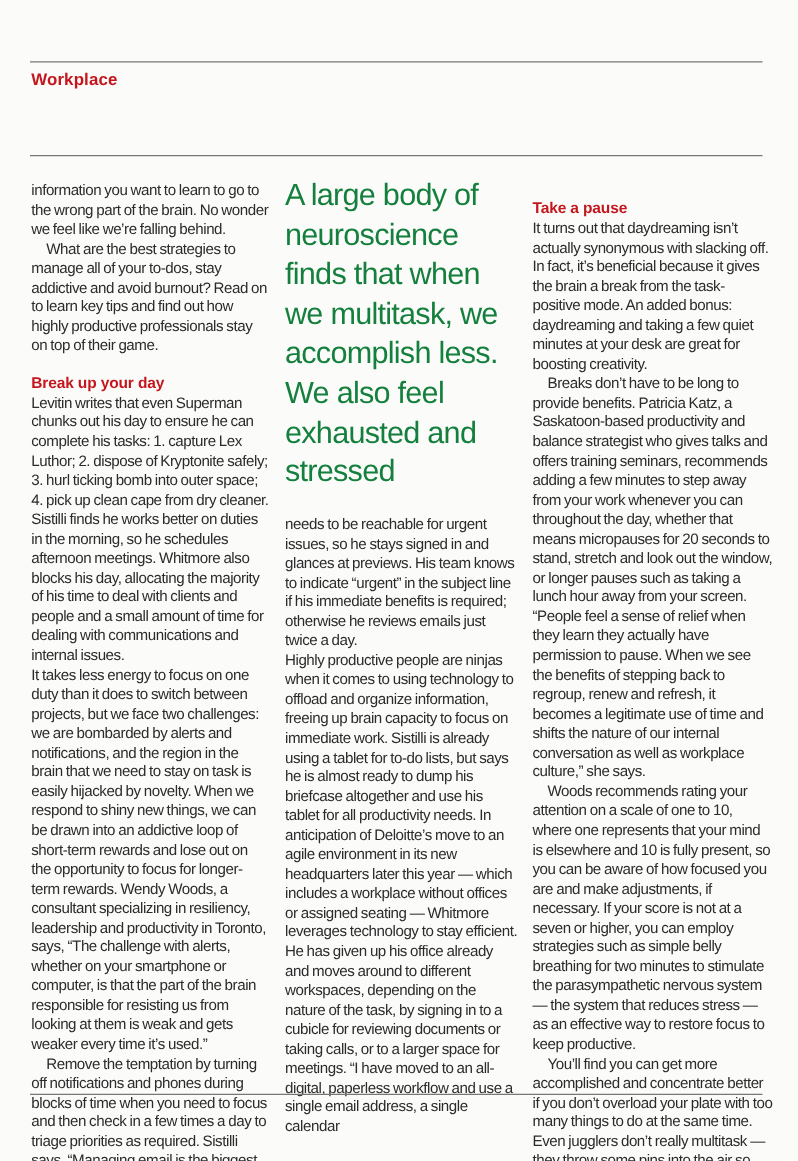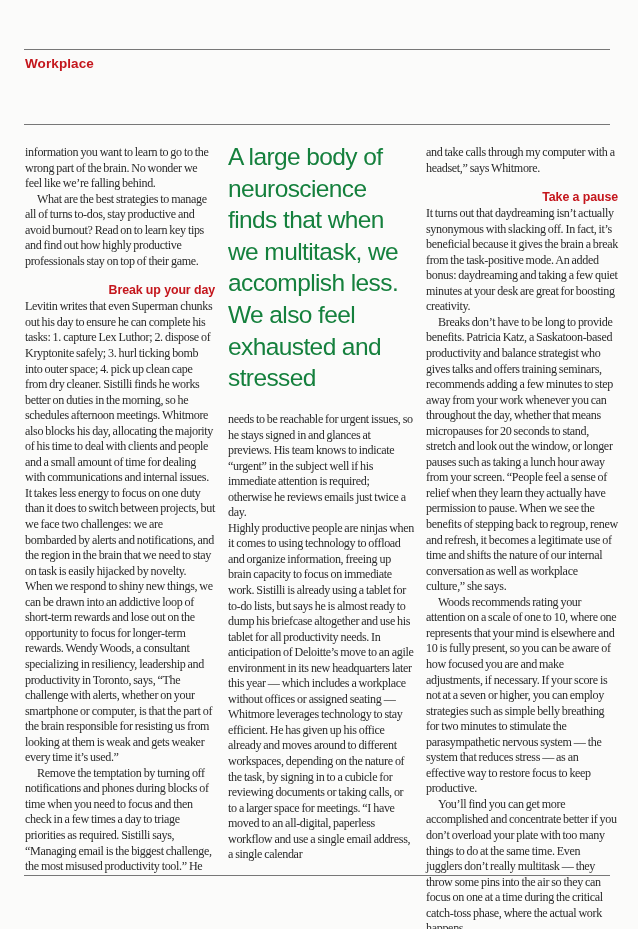--- a/index.html
+++ b/index.html
@@ -9,25 +9,25 @@
   }
   .rule { position: absolute; left: 24px; width: 586px; height: 1px; background: #777; }
   .section-label {
     position: absolute; left: 25px; top: 56px; font-family: "Liberation Sans", sans-serif;
     font-weight: bold; font-size: 13.5px; color: #c4161c; letter-spacing: 0.1px;
   }
   .col { position: absolute; top: 145px; }
   .col1 { left: 25px; width: 190px; }
   .col2 { left: 228px; width: 186px; }
   .col3 { left: 426px; width: 192px; }
-  p { margin: 0; font-size: 10.4px; line-height: 15.55px; letter-spacing: -0.35px; word-spacing: -0.5px; font-family: Liberation Serif, serif; font-size: 12.1px; }
+  p { margin: 0; font-size: 10.4px; line-height: 15.55px; letter-spacing: -0.35px; word-spacing: -0.5px; font-family: Liberation Sans, sans-serif; font-size: 12.1px; }
   p.indent { text-indent: 12px; }
   h3 {
     margin: 14px 0 1px 0; font-family: "Liberation Sans", sans-serif; font-weight: bold;
-    font-size: 12.4px; line-height: 15px; color: #c4161c; letter-spacing: -0.1px; text-align: right;
+    font-size: 12.4px; line-height: 15px; color: #c4161c; letter-spacing: -0.1px;
   }
   .pull {
     position: absolute; left: 228px; top: 141px; width: 190px;
     font-family: "Liberation Sans", sans-serif; font-size: 24.5px; line-height: 31.6px;
     color: #15803d; letter-spacing: -0.6px; font-weight: normal;
   }
   .col2b { top: 412px; }
   .footer {
     position: absolute; left: 25px; top: 940px; font-family: "Liberation Sans", sans-serif;
     font-size: 7.6px; color: #666; letter-spacing: 0.2px;
@@ -37,36 +37,35 @@
 </style>
 </head>
 <body>
 
 <div class="rule" style="top:49px;"></div>
 <div class="section-label">Workplace</div>
 <div class="rule" style="top:124px;"></div>
 
 <div class="col col1">
   <p>information you want to learn to go to the wrong part of the brain. No wonder we feel like we’re falling behind.</p>
-  <p class="indent">What are the best strategies to manage all of turns to-dos, stay productive and avoid burnout? Read on to learn key tips and find out how highly productive professionals stay on top of their game.</p>
+  <p class="indent">What are the best strategies to manage all of your to-dos, stay addictive and avoid burnout? Read on to learn key tips and find out how highly productive professionals stay on top of their game.</p>
   <h3>Break up your day</h3>
   <p>Levitin writes that even Superman chunks out his day to ensure he can complete his tasks: 1. capture Lex Luthor; 2. dispose of Kryptonite safely; 3. hurl ticking bomb into outer space; 4. pick up clean cape from dry cleaner. Sistilli finds he works better on duties in the morning, so he schedules afternoon meetings. Whitmore also blocks his day, allocating the majority of his time to deal with clients and people and a small amount of time for dealing with communications and internal issues.</p>
   <p>It takes less energy to focus on one duty than it does to switch between projects, but we face two challenges: we are bombarded by alerts and notifications, and the region in the brain that we need to stay on task is easily hijacked by novelty. When we respond to shiny new things, we can be drawn into an addictive loop of short-term rewards and lose out on the opportunity to focus for longer-term rewards. Wendy Woods, a consultant specializing in resiliency, leadership and productivity in Toronto, says, “The challenge with alerts, whether on your smartphone or computer, is that the part of the brain responsible for resisting us from looking at them is weak and gets weaker every time it’s used.”</p>
   <p class="indent">Remove the temptation by turning off notifications and phones during blocks of time when you need to focus and then check in a few times a day to triage priorities as required. Sistilli says, “Managing email is the biggest challenge, the most misused productivity tool.” He</p>
 </div>
 
 <div class="pull">A large body of neuroscience finds that when we multitask, we accomplish less. We also feel exhausted and stressed</div>
 
 <div class="col col2 col2b">
-  <p>needs to be reachable for urgent issues, so he stays signed in and glances at previews. His team knows to indicate “urgent” in the subject well if his immediate attention is required; otherwise he reviews emails just twice a day.</p>
+  <p>needs to be reachable for urgent issues, so he stays signed in and glances at previews. His team knows to indicate “urgent” in the subject line if his immediate benefits is required; otherwise he reviews emails just twice a day.</p>
   <p>Highly productive people are ninjas when it comes to using technology to offload and organize information, freeing up brain capacity to focus on immediate work. Sistilli is already using a tablet for to-do lists, but says he is almost ready to dump his briefcase altogether and use his tablet for all productivity needs. In anticipation of Deloitte’s move to an agile environment in its new headquarters later this year — which includes a workplace without offices or assigned seating — Whitmore leverages technology to stay efficient. He has given up his office already and moves around to different workspaces, depending on the nature of the task, by signing in to a cubicle for reviewing documents or taking calls, or to a larger space for meetings. “I have moved to an all-digital, paperless workflow and use a single email address, a single calendar</p>
 </div>
 
 <div class="col col3">
-  <p>and take calls through my computer with a headset,” says Whitmore.</p>
   <h3>Take a pause</h3>
   <p>It turns out that daydreaming isn’t actually synonymous with slacking off. In fact, it’s beneficial because it gives the brain a break from the task-positive mode. An added bonus: daydreaming and taking a few quiet minutes at your desk are great for boosting creativity.</p>
   <p class="indent">Breaks don’t have to be long to provide benefits. Patricia Katz, a Saskatoon-based productivity and balance strategist who gives talks and offers training seminars, recommends adding a few minutes to step away from your work whenever you can throughout the day, whether that means micropauses for 20 seconds to stand, stretch and look out the window, or longer pauses such as taking a lunch hour away from your screen. “People feel a sense of relief when they learn they actually have permission to pause. When we see the benefits of stepping back to regroup, renew and refresh, it becomes a legitimate use of time and shifts the nature of our internal conversation as well as workplace culture,” she says.</p>
   <p class="indent">Woods recommends rating your attention on a scale of one to 10, where one represents that your mind is elsewhere and 10 is fully present, so you can be aware of how focused you are and make adjustments, if necessary. If your score is not at a seven or higher, you can employ strategies such as simple belly breathing for two minutes to stimulate the parasympathetic nervous system — the system that reduces stress — as an effective way to restore focus to keep productive.</p>
   <p class="indent">You’ll find you can get more accomplished and concentrate better if you don’t overload your plate with too many things to do at the same time. Even jugglers don’t really multitask — they throw some pins into the air so they can focus on one at a time during the critical catch-toss phase, where the actual work happens.</p>
 
 </div>
 
 <div class="rule" style="top:875px;"></div>
 <div class="footer">

